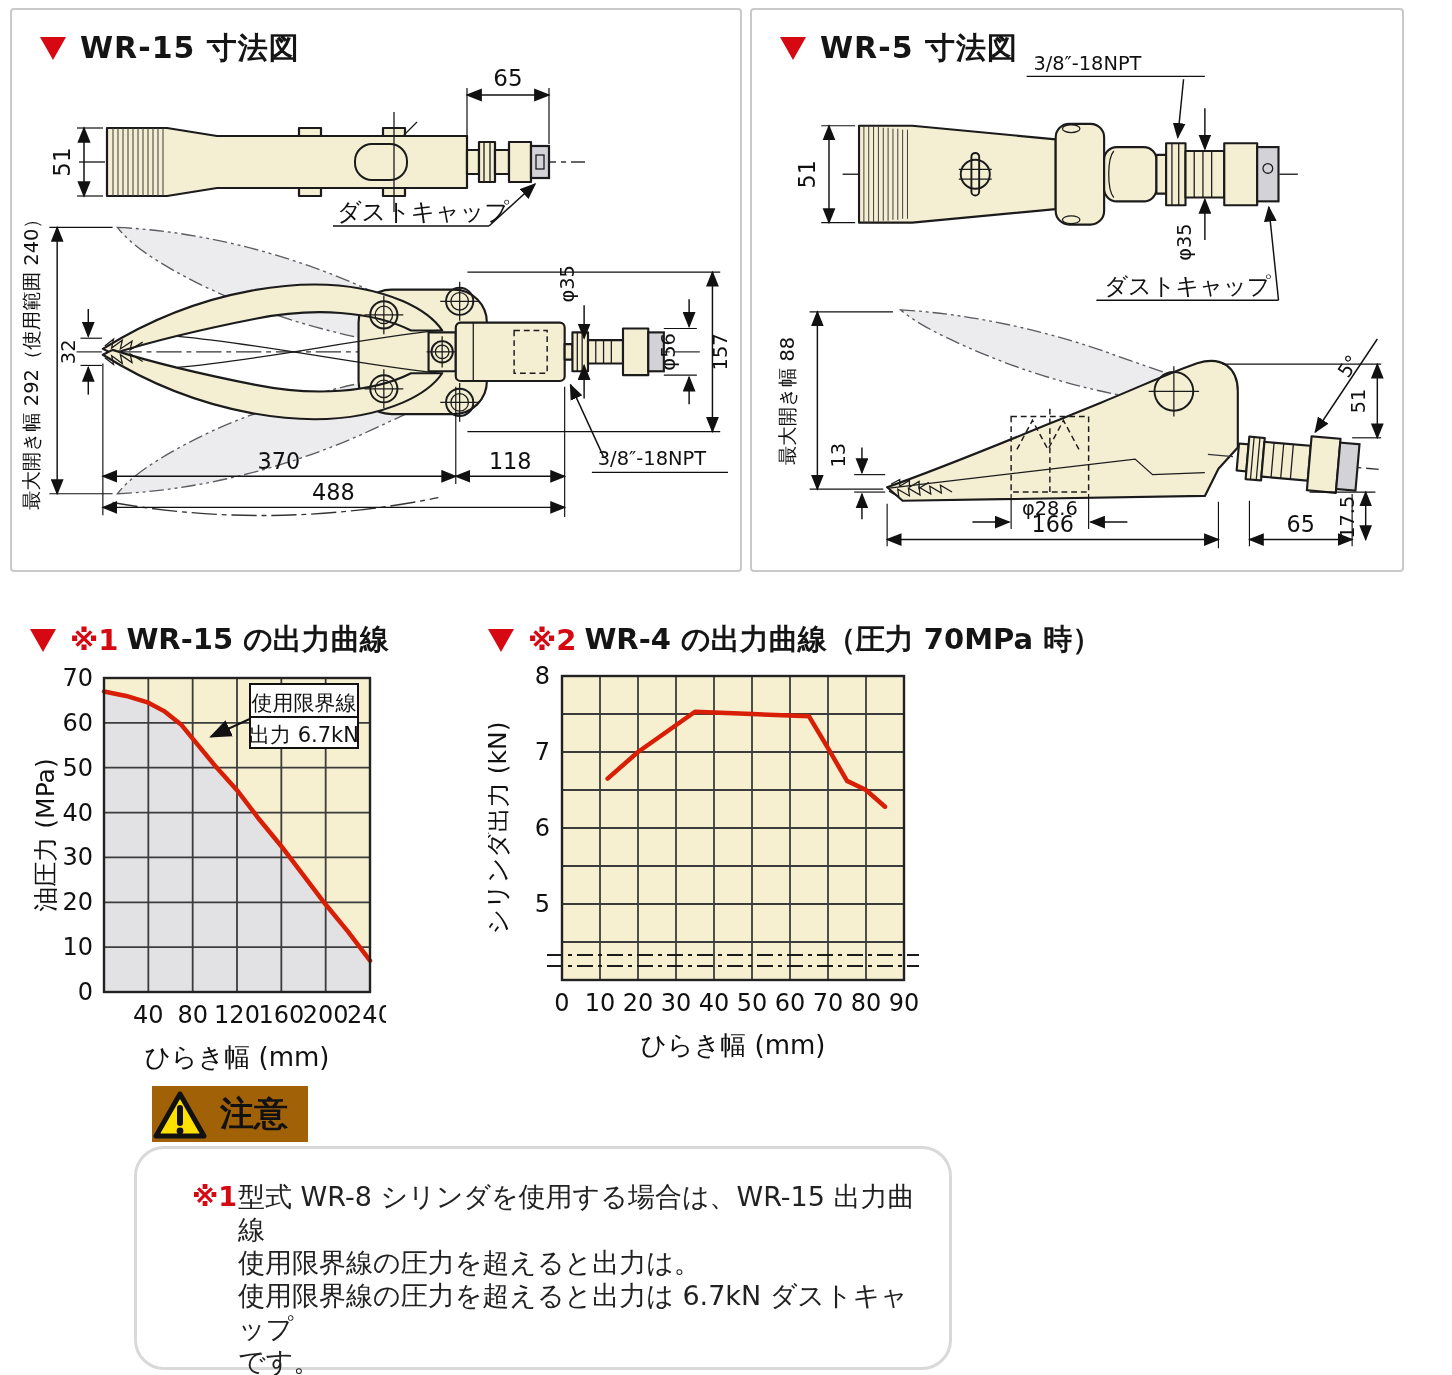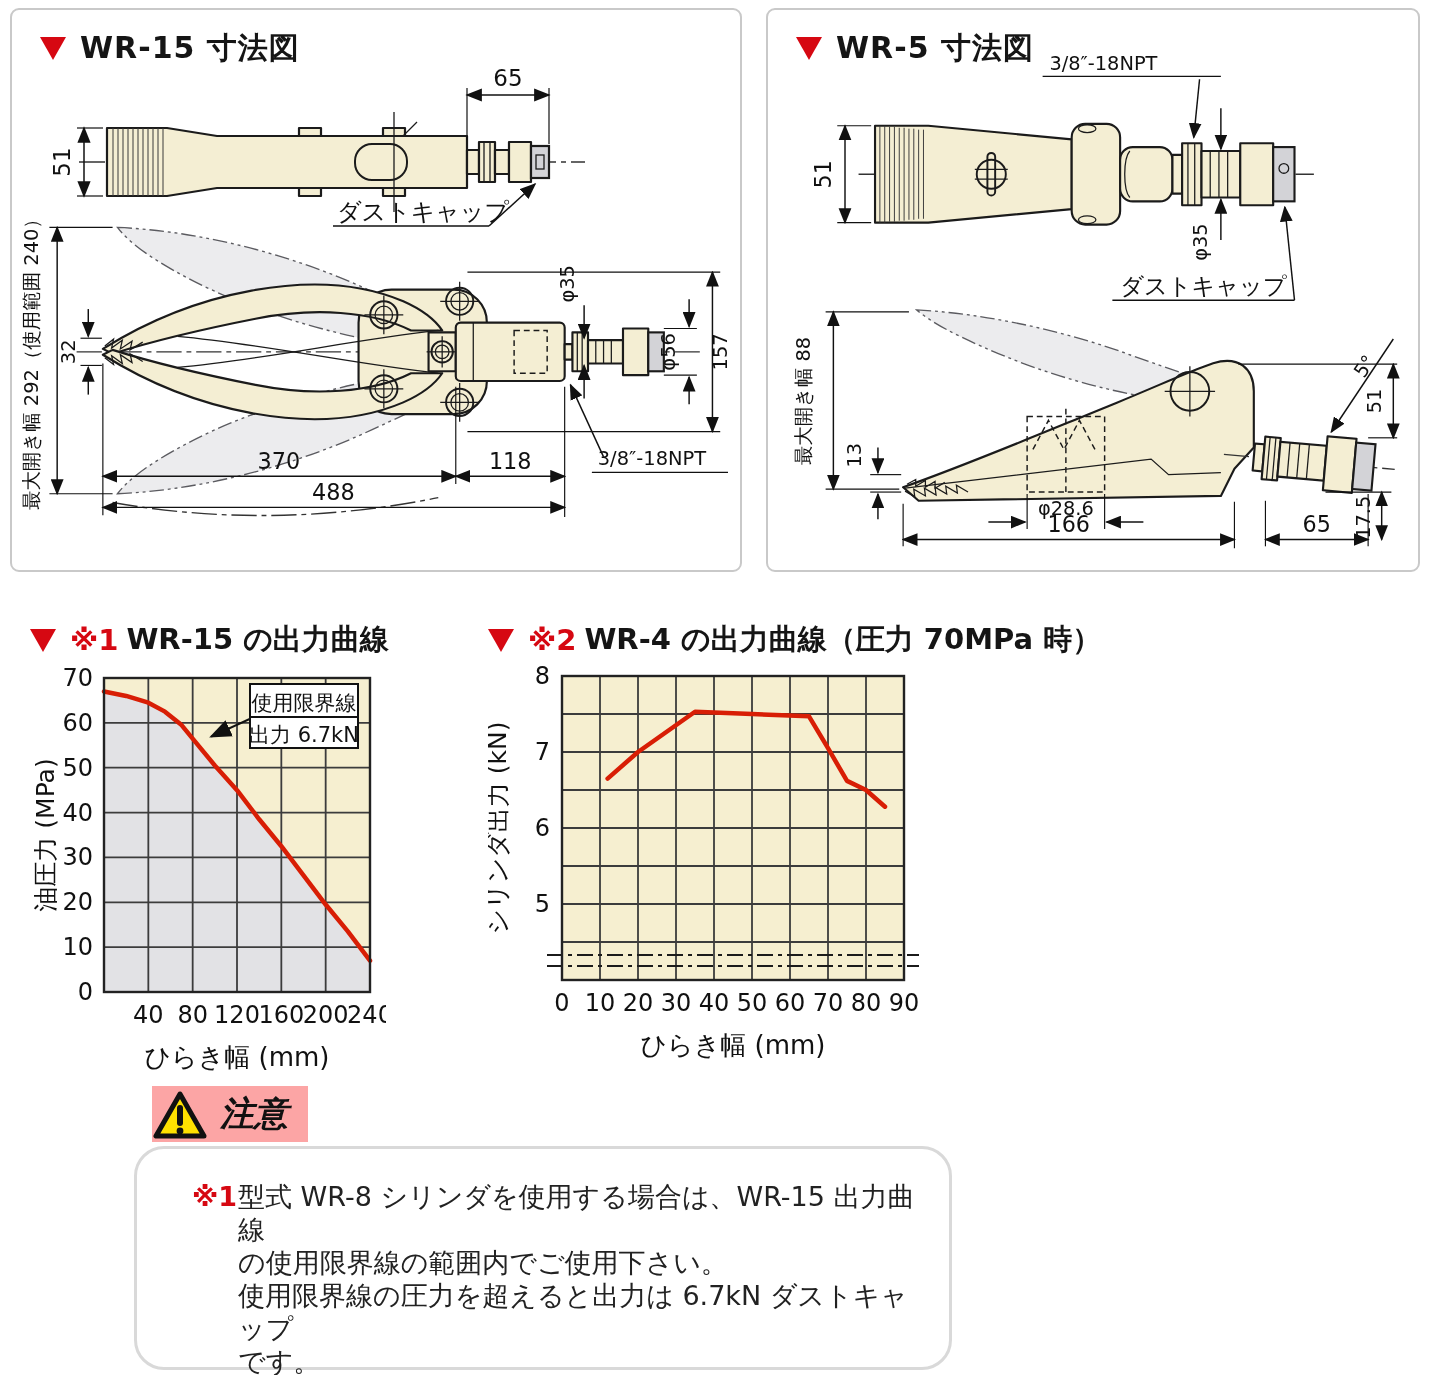--- a/index.html
+++ b/index.html
@@ -8,39 +8,39 @@
     --cream:#f4eed3;
     --dust:#d3d3d7;
   }
   html,body{margin:0;padding:0;}
   body{
     width:1452px;height:1375px;background:#ffffff;position:relative;
     font-family:"DejaVu Sans","Liberation Sans",sans-serif;color:#111;
     -webkit-font-smoothing:antialiased;
   }
   .panel{
-    position:absolute;background:#fff;border:2px solid #c9c9c9;border-radius:9px;
+    position:absolute;background:#fff;border:2px solid #c9c9c9;border-radius:4px;
   }
   #panel-wr15{left:10px;top:8px;width:728px;height:560px;}
-  #panel-wr5{left:766px;top:8px;width:650px;height:560px;text-decoration:underline;}
+  #panel-wr5{left:750px;top:8px;width:650px;height:560px;text-decoration:underline;}
   .panel-title{position:absolute;left:28px;top:18px;display:flex;align-items:center;font-size:30px;font-weight:600;color:#151515;letter-spacing:1px;}
   .tri{display:inline-block;width:0;height:0;border-left:13px solid transparent;border-right:13px solid transparent;border-top:23px solid var(--red);margin-right:14px;}
   .chart-header{position:absolute;display:flex;align-items:center;font-size:29px;font-weight:600;color:#151515;}
   .chart-header .hnum{color:var(--red);margin-right:8px;}
   #chart1-header{left:30px;top:620px;}
   #chart2-header{left:488px;top:620px;}
   #chart1{position:absolute;left:34px;top:656px;}
   #chart2{position:absolute;left:488px;top:656px;}
   .caution-box{
     position:absolute;left:134px;top:1146px;width:818px;height:224px;
     border:3px solid #d9d9d9;border-radius:30px;background:#fff;box-sizing:border-box;
   }
   .caution-label{
     position:absolute;left:152px;top:1086px;display:flex;align-items:flex-end;
-    background:#fca5a5;padding:0 20px 2px 0;z-index:2;font-style:italic;
+    background:#a16207;padding:0 20px 2px 0;z-index:2;
   }
   .caution-label .caution-title{font-size:34px;font-weight:600;margin-left:12px;line-height:1.6;}
   .caution-body{position:absolute;left:134px;top:1168px;width:818px;box-sizing:border-box;padding:12px 28px 0 58px;z-index:1;}
   .note{display:flex;font-size:27px;line-height:33px;font-weight:500;color:#222;}
   .note .marker{color:var(--red);flex:0 0 46px;font-weight:600;}
   
   svg text{font-family:"DejaVu Sans","Liberation Sans",sans-serif;fill:#111;}
   .body{fill:var(--cream);stroke:var(--ink);stroke-width:2.2;stroke-linejoin:round;}
   .dust{fill:var(--dust);stroke:var(--ink);stroke-width:2.2;}
   .noFill{fill:none;stroke:var(--ink);stroke-width:2;}
@@ -432,21 +432,21 @@
       <circle cx="28" cy="41" r="3.4" fill="#111"></circle>
     </svg>
     <span class="caution-title">注意</span>
   </div>
   <div class="caution-box"></div>
   <div class="caution-body">
     <div class="note">
       <span class="marker">※1</span>
       <div class="note-lines">
         <div>型式 WR-8 シリンダを使用する場合は、WR-15 出力曲線</div>
-        <div>の使用限界線の範囲内でご使用下さい。</div>
+        <div>使用限界線の圧力を超えると出力は。</div>
         <div>使用限界線の圧力を超えると出力は 6.7kN ダストキャップ</div>
         <div>です。</div>
       </div>
     </div>
 
   </div>
 
 </div>
 
 </body></html>

